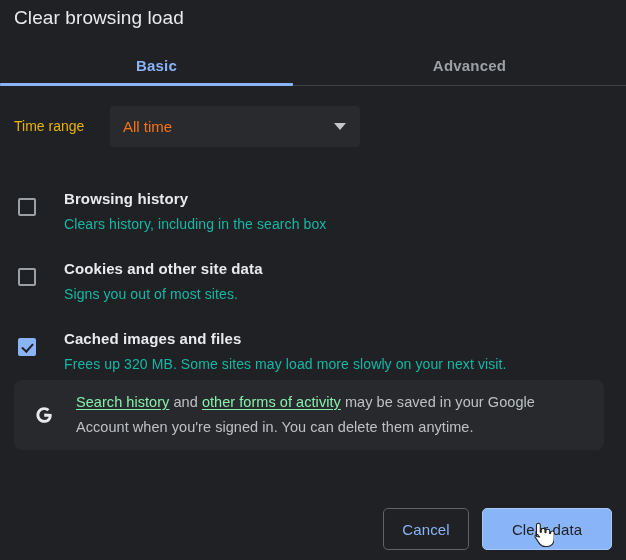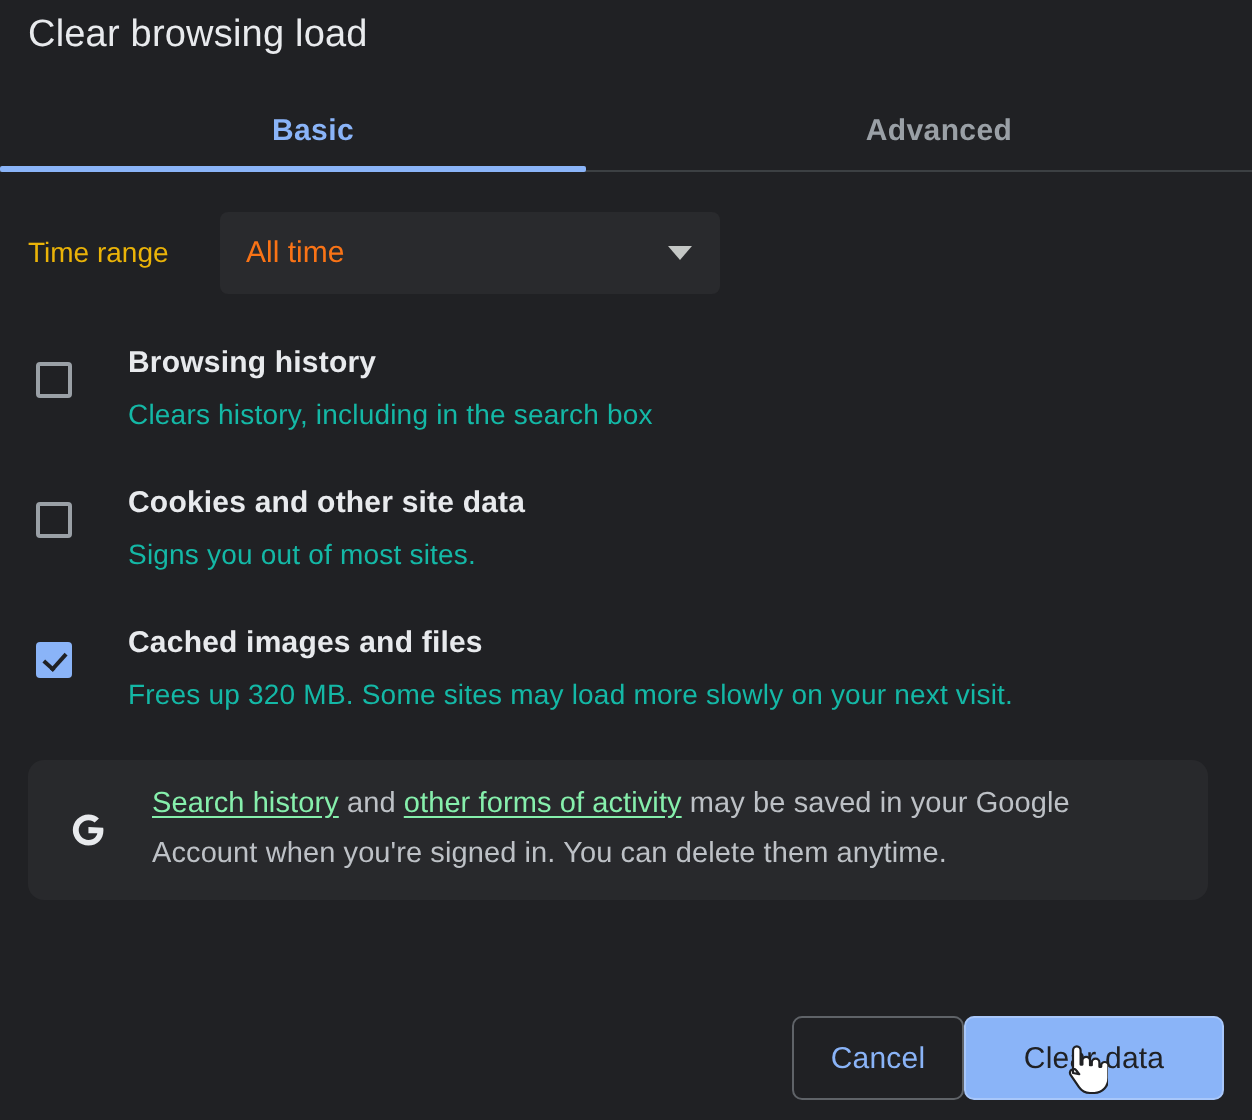--- a/index.html
+++ b/index.html
@@ -118,21 +118,21 @@
     border-left: 6px solid transparent;
     border-right: 6px solid transparent;
     border-top: 7px solid #c4c7c5;
     flex: none;
   }
 
   
   .options {
     position: absolute;
     left: 0;
-    top: 162px;
+    top: 179px;
     width: 626px;
   }
   .option-row {
     display: flex;
     align-items: flex-start;
     padding: 0 14px;
     box-sizing: border-box;
     height: 70px;
     cursor: pointer;
   }
@@ -220,21 +220,21 @@
     cursor: pointer;
   }
 
   
   .footer {
     position: absolute;
     right: 14px;
     bottom: 10px;
     display: flex;
     align-items: center;
-    gap: 0;
+    gap: 13px;
   }
   .btn {
     height: 42px;
     border-radius: 5px;
     font-size: 15px;
     display: flex;
     align-items: center;
     justify-content: center;
     cursor: pointer;
     box-sizing: border-box;

